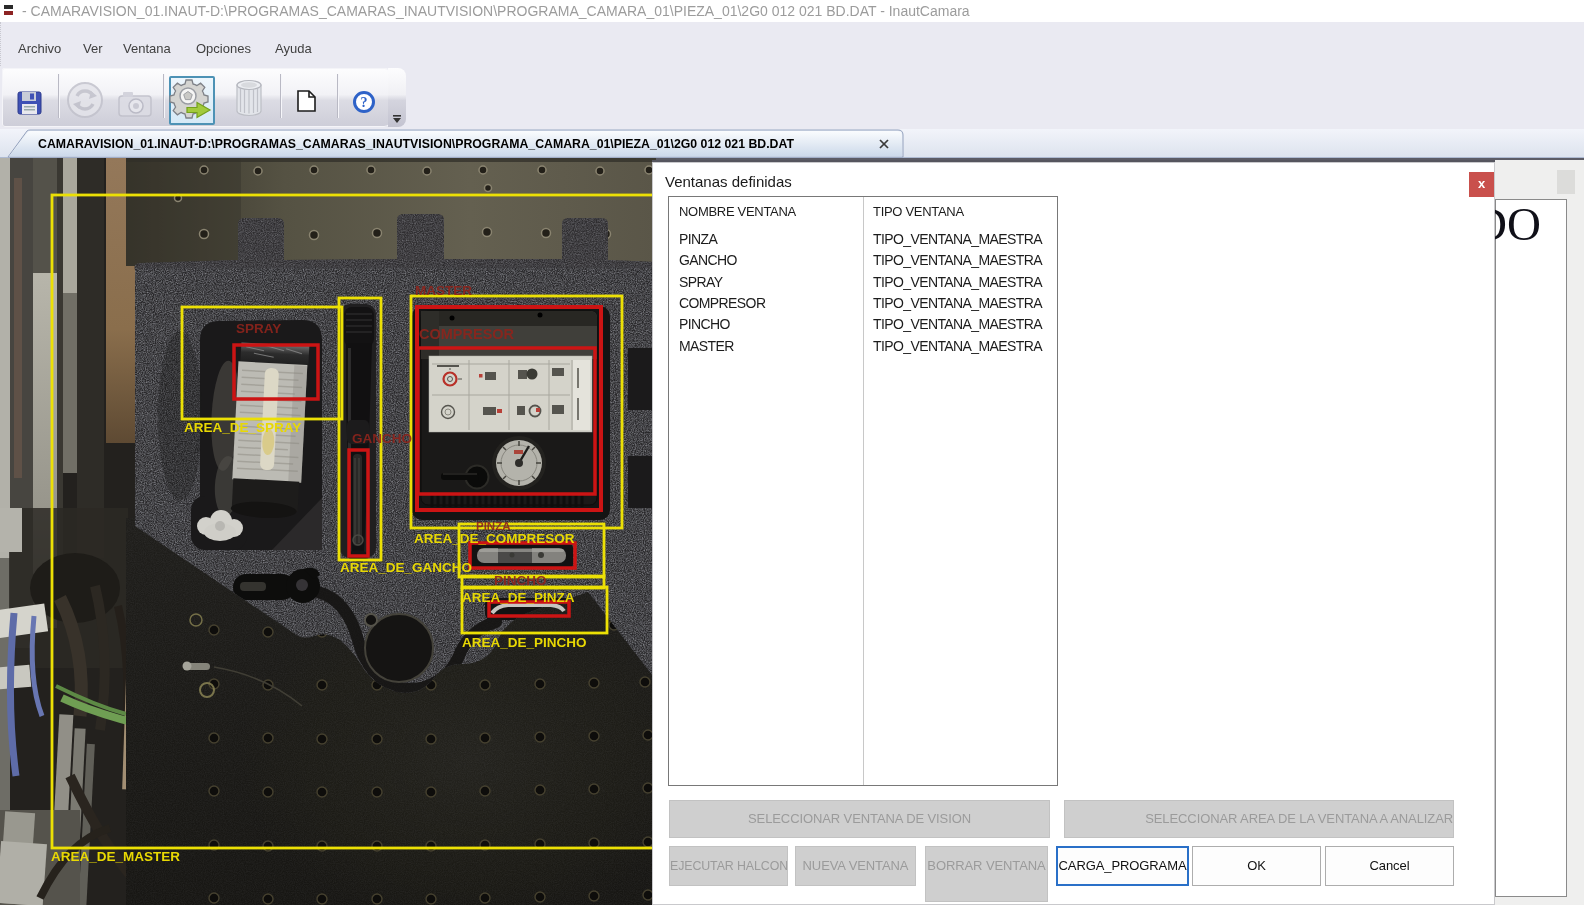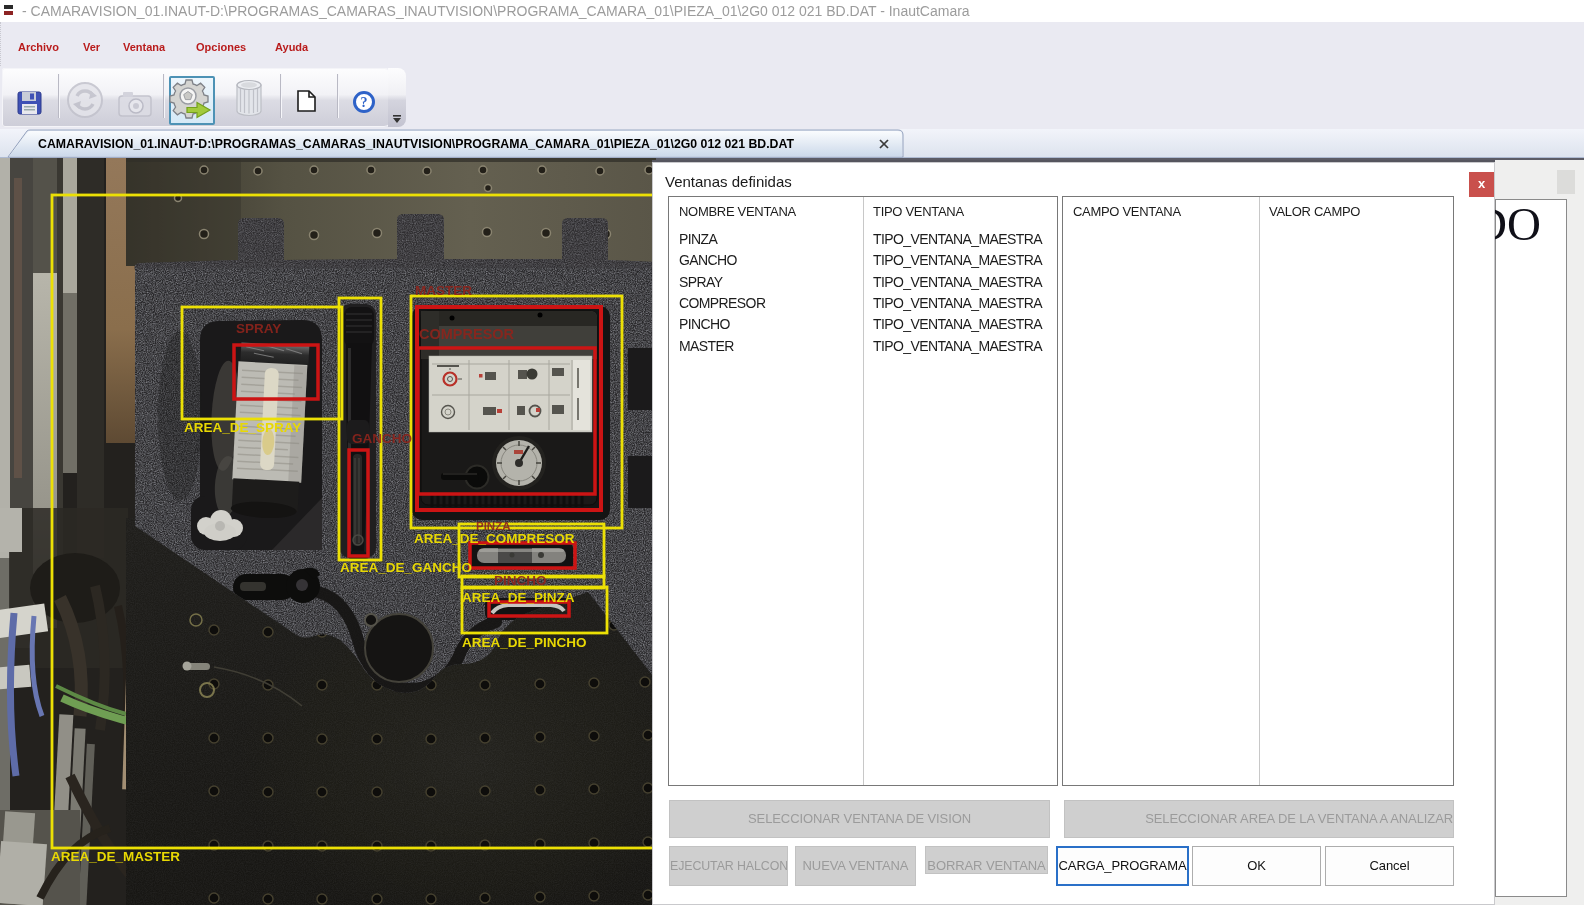--- a/index.html
+++ b/index.html
@@ -8,21 +8,21 @@
   .abs { position:absolute; }
   #stage { position:relative; width:1584px; height:905px; }
 
   
   #titlebar { left:0; top:0; width:1584px; height:22px; background:#ffffff; }
   #titletext { left:22px; top:3px; font-size:14px; color:#9c9c9c; letter-spacing:0px; white-space:nowrap; }
   #appicon { left:3px; top:4px; width:13px; height:13px; }
 
   
   #menubar { left:0; top:22px; width:1584px; height:44px; background:#eaeaf2; border-left:1px dotted #c8c8d0;}
-  .menuitem { position:absolute; top:19px; font-size:11px; font-weight:700; color:#b91c1c; }
+  .menuitem { position:absolute; top:19px; font-size:13px; font-weight:400; color:#404040; }
 
   
   #toolbararea { left:0; top:66px; width:1584px; height:63px; background:#eaeaf2; }
   #toolbar { position:absolute; left:2px; top:2px; width:390px; height:59px;
      background:linear-gradient(#fdfdfe 0%, #f2f2f6 45%, #dcdce4 55%, #cdcdd8 100%);
      border-radius:3px 8px 8px 3px; box-shadow:inset 0 0 0 1px #f4f4f8; }
   #toolchev { position:absolute; left:388px; top:2px; width:18px; height:59px;
      background:linear-gradient(#fdfdfe 0%, #f0f0f4 45%, #d4d4de 55%, #c3c3d0 100%);
      border-radius:0 8px 8px 0; }
   .tsep { position:absolute; top:8px; width:1px; height:44px; background:#b9b9c4; box-shadow:1px 0 0 #f6f6fa; }
@@ -596,28 +596,23 @@
       <div class="lbrow" style="left:10px; top:98px;">COMPRESOR</div>
       <div class="lbrow" style="left:10px; top:119px;">PINCHO</div>
       <div class="lbrow" style="left:10px; top:141px;">MASTER</div>
       <div class="lbrow" style="left:204px; top:34px;">TIPO_VENTANA_MAESTRA</div>
       <div class="lbrow" style="left:204px; top:55px;">TIPO_VENTANA_MAESTRA</div>
       <div class="lbrow" style="left:204px; top:77px;">TIPO_VENTANA_MAESTRA</div>
       <div class="lbrow" style="left:204px; top:98px;">TIPO_VENTANA_MAESTRA</div>
       <div class="lbrow" style="left:204px; top:119px;">TIPO_VENTANA_MAESTRA</div>
       <div class="lbrow" style="left:204px; top:141px;">TIPO_VENTANA_MAESTRA</div>
     </div>
-    <div id="list2" class="listbox">
-      <div class="lbdivider" style="left:196px;"></div>
-      <div class="lbhead" style="left:10px;">CAMPO VENTANA</div>
-      <div class="lbhead" style="left:206px;">VALOR CAMPO</div>
-    </div>
     <div class="btn" style="left:17px; top:638px; width:381px; height:38px; line-height:36px;">SELECCIONAR VENTANA DE VISION</div>
     <div class="btn" style="left:412px; top:638px; width:390px; height:38px; line-height:36px;text-align:right;">SELECCIONAR AREA DE LA VENTANA A ANALIZAR</div>
     <div class="btn" style="left:17px; top:684px; width:119px; height:40px; line-height:38px; font-size:12.4px;">EJECUTAR HALCON</div>
     <div class="btn" style="left:143px; top:684px; width:121px; height:40px; line-height:38px;">NUEVA VENTANA</div>
-    <div class="btn" style="left:273px; top:684px; width:123px; height:28px; line-height:38px;">BORRAR VENTANA</div>
+    <div class="btn" style="left:273px; top:684px; width:123px; height:56px; line-height:38px;">BORRAR VENTANA</div>
     <div class="btn btnlive" style="left:404px; top:684px; width:133px; height:40px; line-height:36px; border:2px solid #2a70c8;">CARGA_PROGRAMA</div>
     <div class="btn btnlive" style="left:540px; top:684px; width:129px; height:40px; line-height:38px;">OK</div>
     <div class="btn btnlive" style="left:673px; top:684px; width:129px; height:40px; line-height:38px;">Cancel</div>
   </div>
 
 </div>
 
 </body></html>

